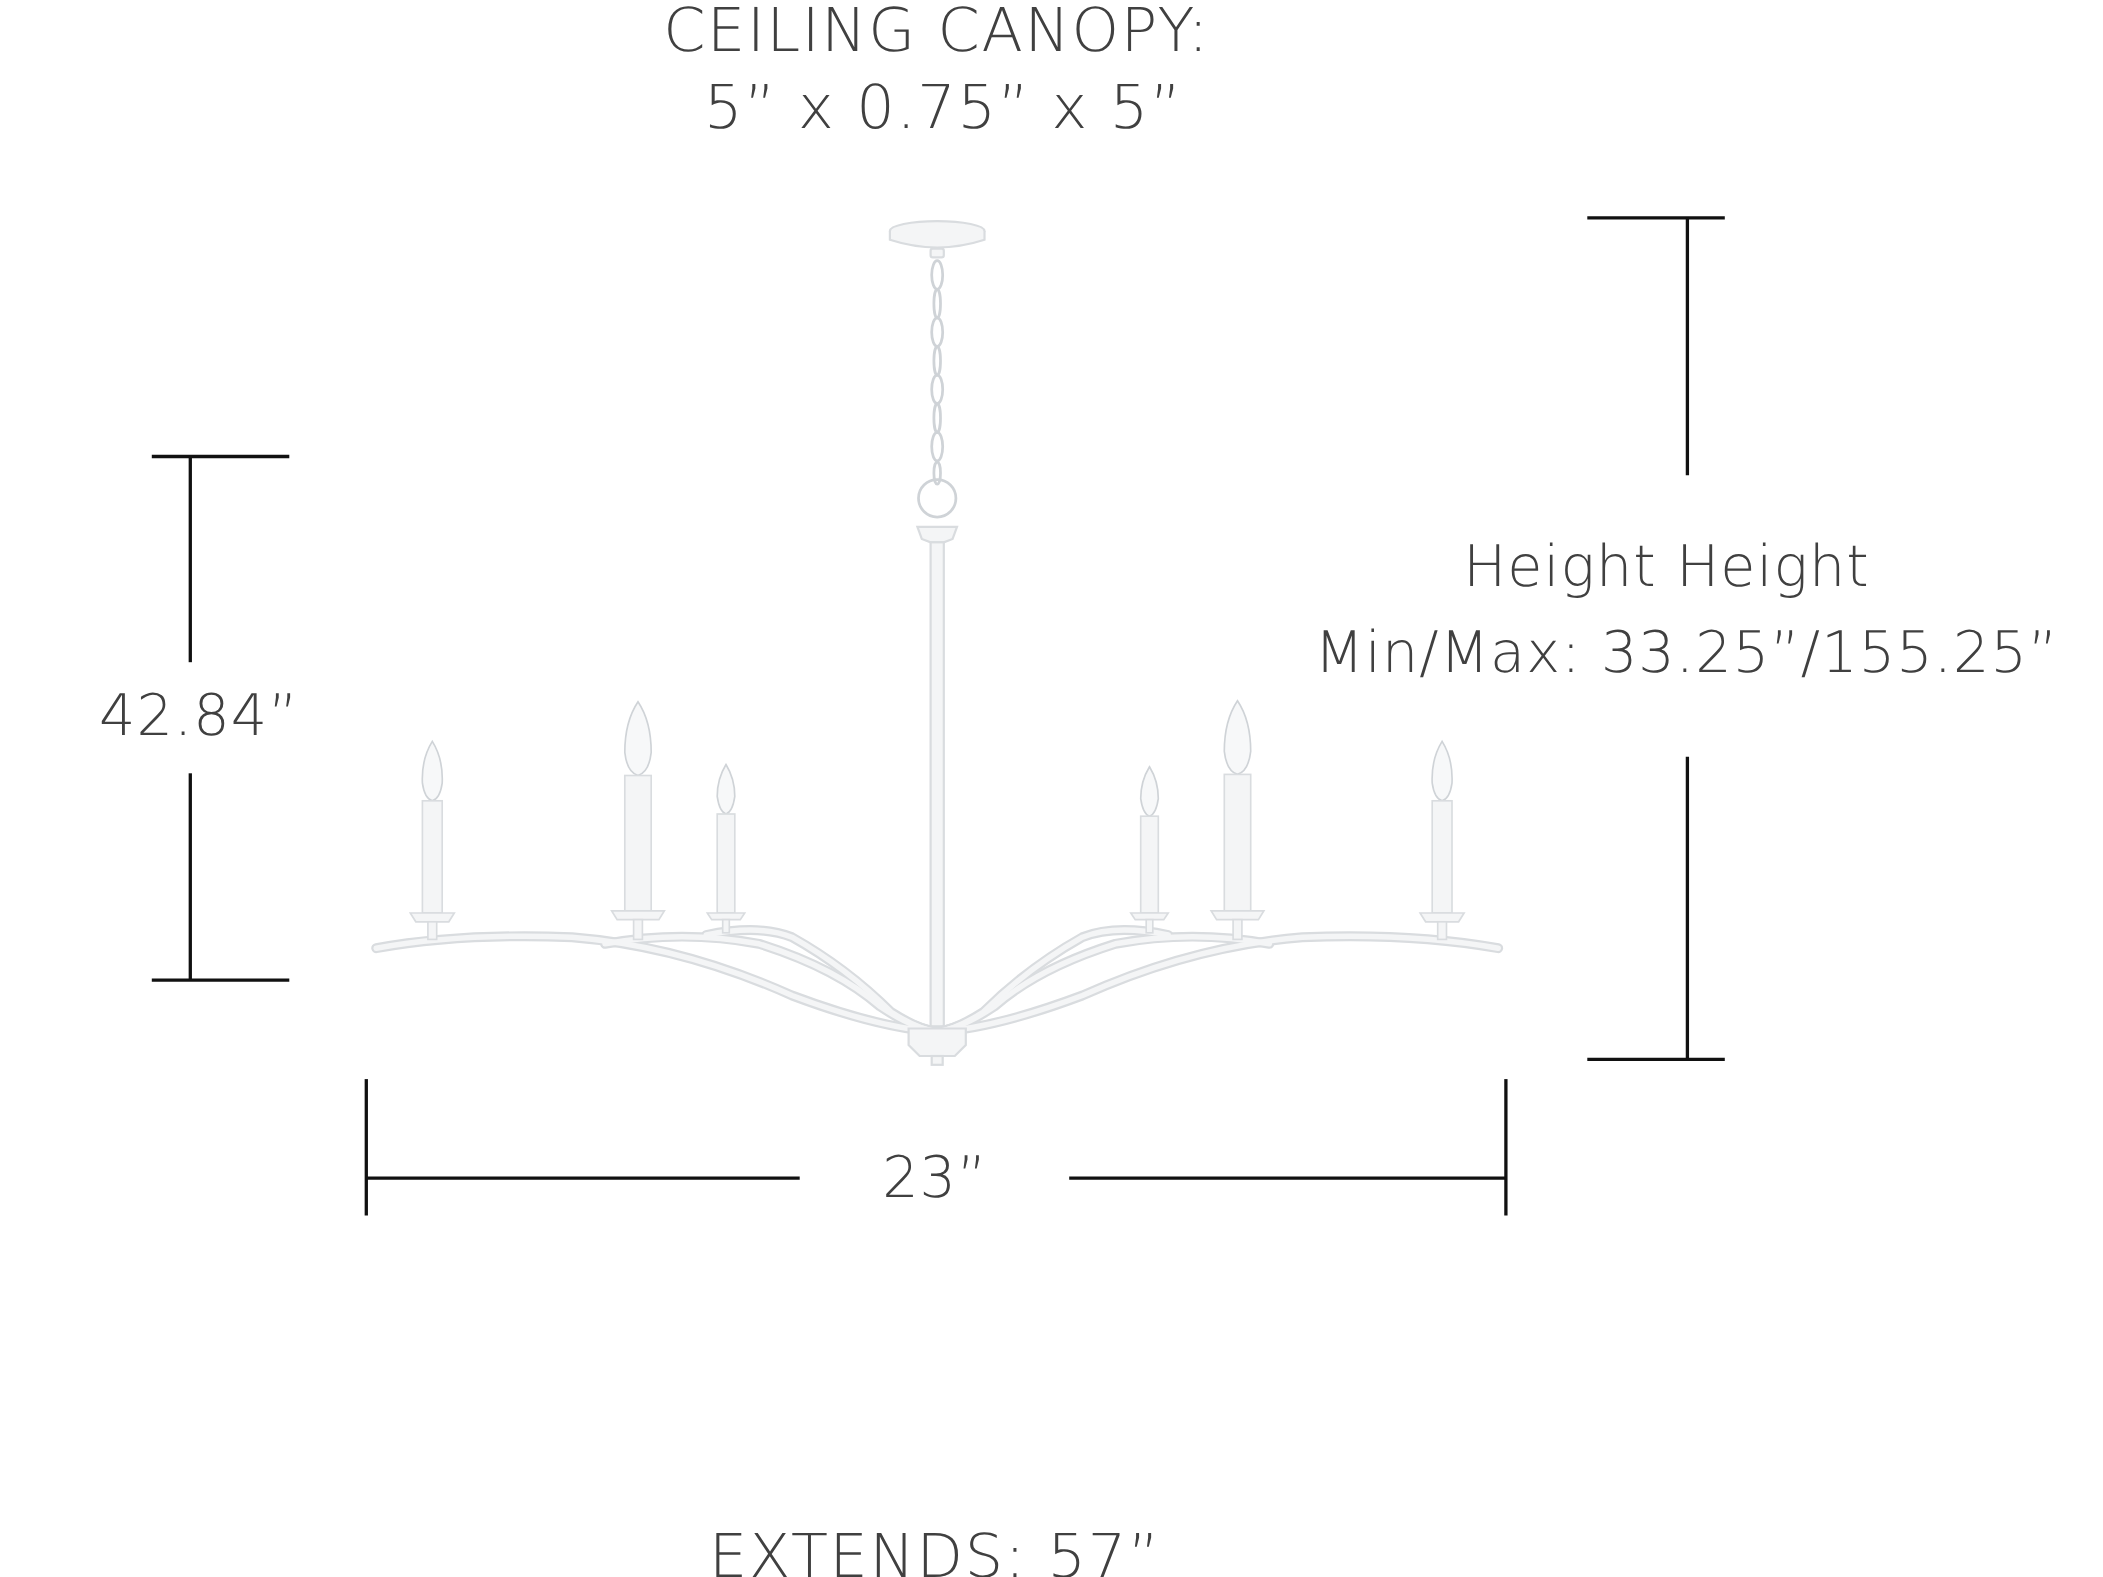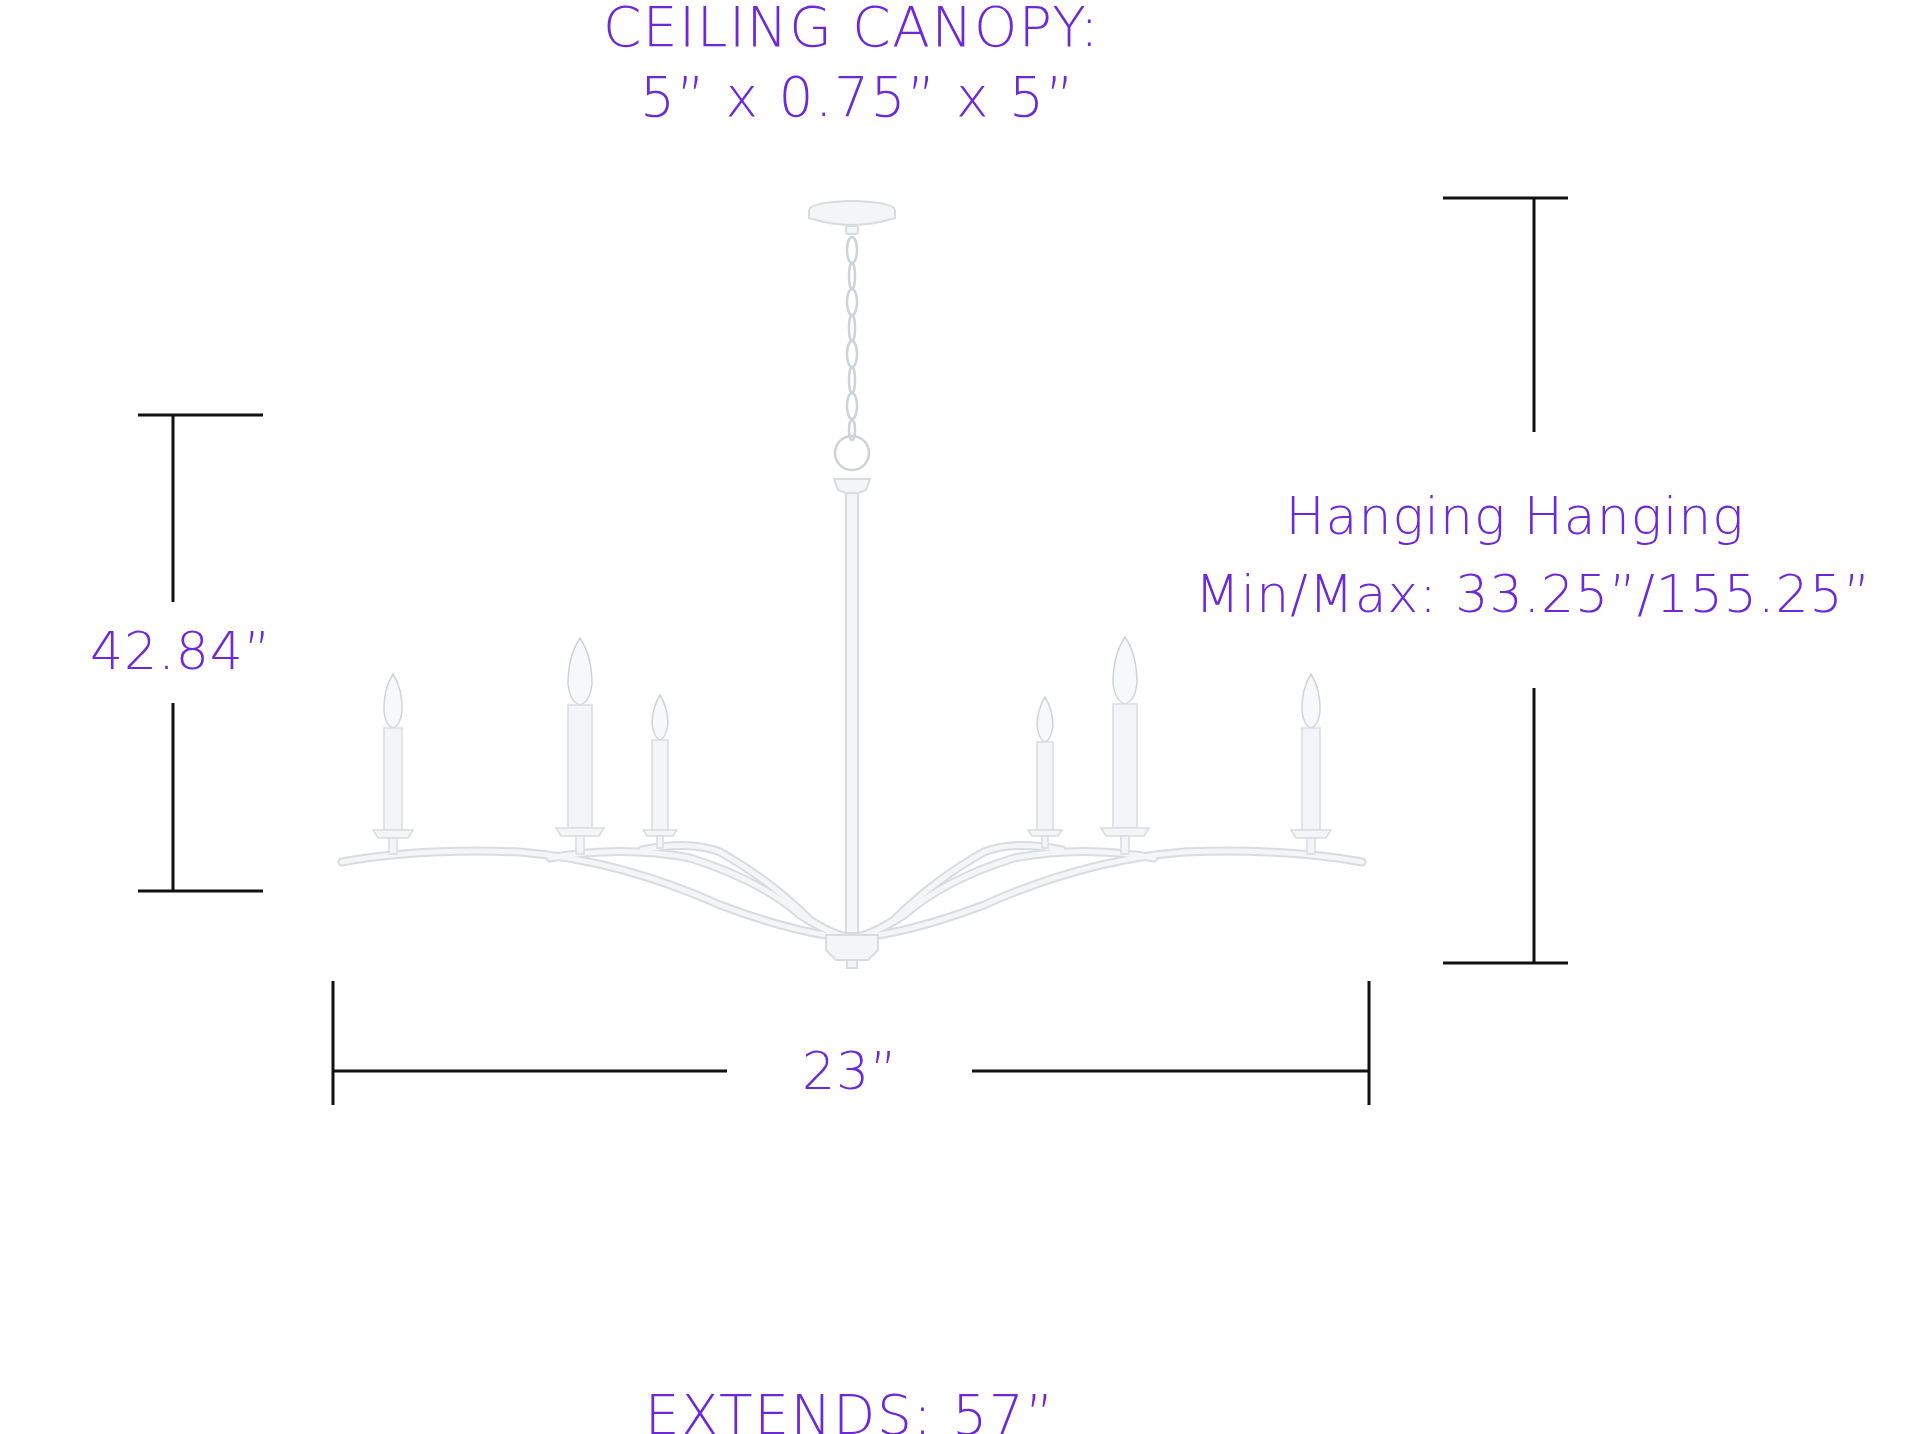--- a/index.html
+++ b/index.html
@@ -1,30 +1,30 @@
 <!DOCTYPE html>
 <html><head>
   <meta charset="utf-8">
   <style>
     html, body { margin: 0; padding: 0; background: #ffffff; }
     body { width: 1912px; height: 1434px; position: relative; overflow: hidden; font-family: "DejaVu Sans", sans-serif; color: #111111; }
-    .label { position: absolute; white-space: nowrap; font-weight: 300; letter-spacing: 1px; color: #6d28d9; line-height: 1; }
+    .label { position: absolute; white-space: nowrap; font-weight: 300; letter-spacing: 1px; color: #404040; line-height: 1; }
     .caps { font-size: 55px; letter-spacing: 1.5px; }
     .dim { font-size: 52px; }
     svg.drawing { position: absolute; left: 0; top: 0; }
   </style>
 </head>
 <body>
 
 <div class="label caps" style="left:593px; top:0px; width:517px; text-align:center;">CEILING CANOPY:</div>
 <div class="label caps" style="left:640px; top:70px; width:425px; text-align:left;">5” x 0.75” x 5”</div>
 
 <div class="label dim" style="left:90px; top:625px; width:170px; text-align:center;">42.84”</div>
 
-<div class="label dim" style="left:1240px; top:490px; width:550px; text-align:center;">Hanging Hanging</div>
+<div class="label dim" style="left:1240px; top:490px; width:550px; text-align:center;">Height Height</div>
 <div class="label dim" style="left:1195px; top:568px; width:640px; text-align:center;">Min/Max: 33.25”/155.25”</div>
 
 <div class="label dim" style="left:790px; top:1045px; width:120px; text-align:center;">23”</div>
 
 <div class="label caps" style="left:640px; top:1388px; width:420px; text-align:center;">EXTENDS: 57”</div>
 
 <svg class="drawing" width="1912" height="1434" viewBox="0 0 1912 1434">
 
   <g stroke="#111" stroke-width="3" fill="none">
     <line x1="138" y1="415" x2="263" y2="415"></line>

